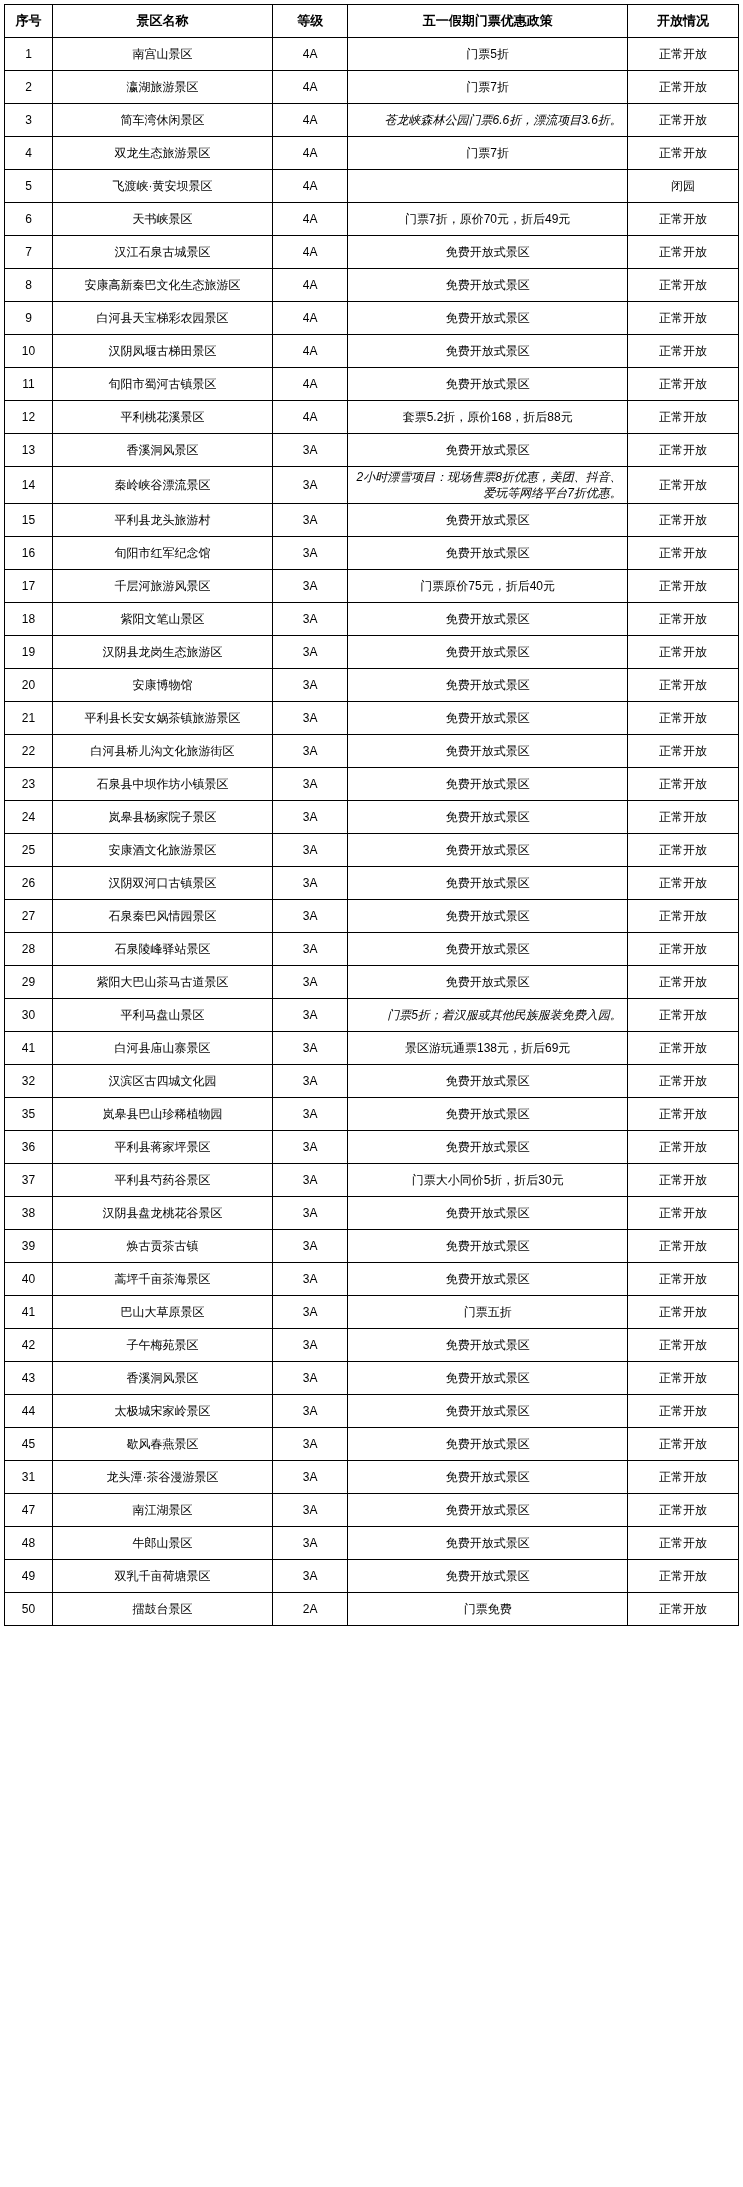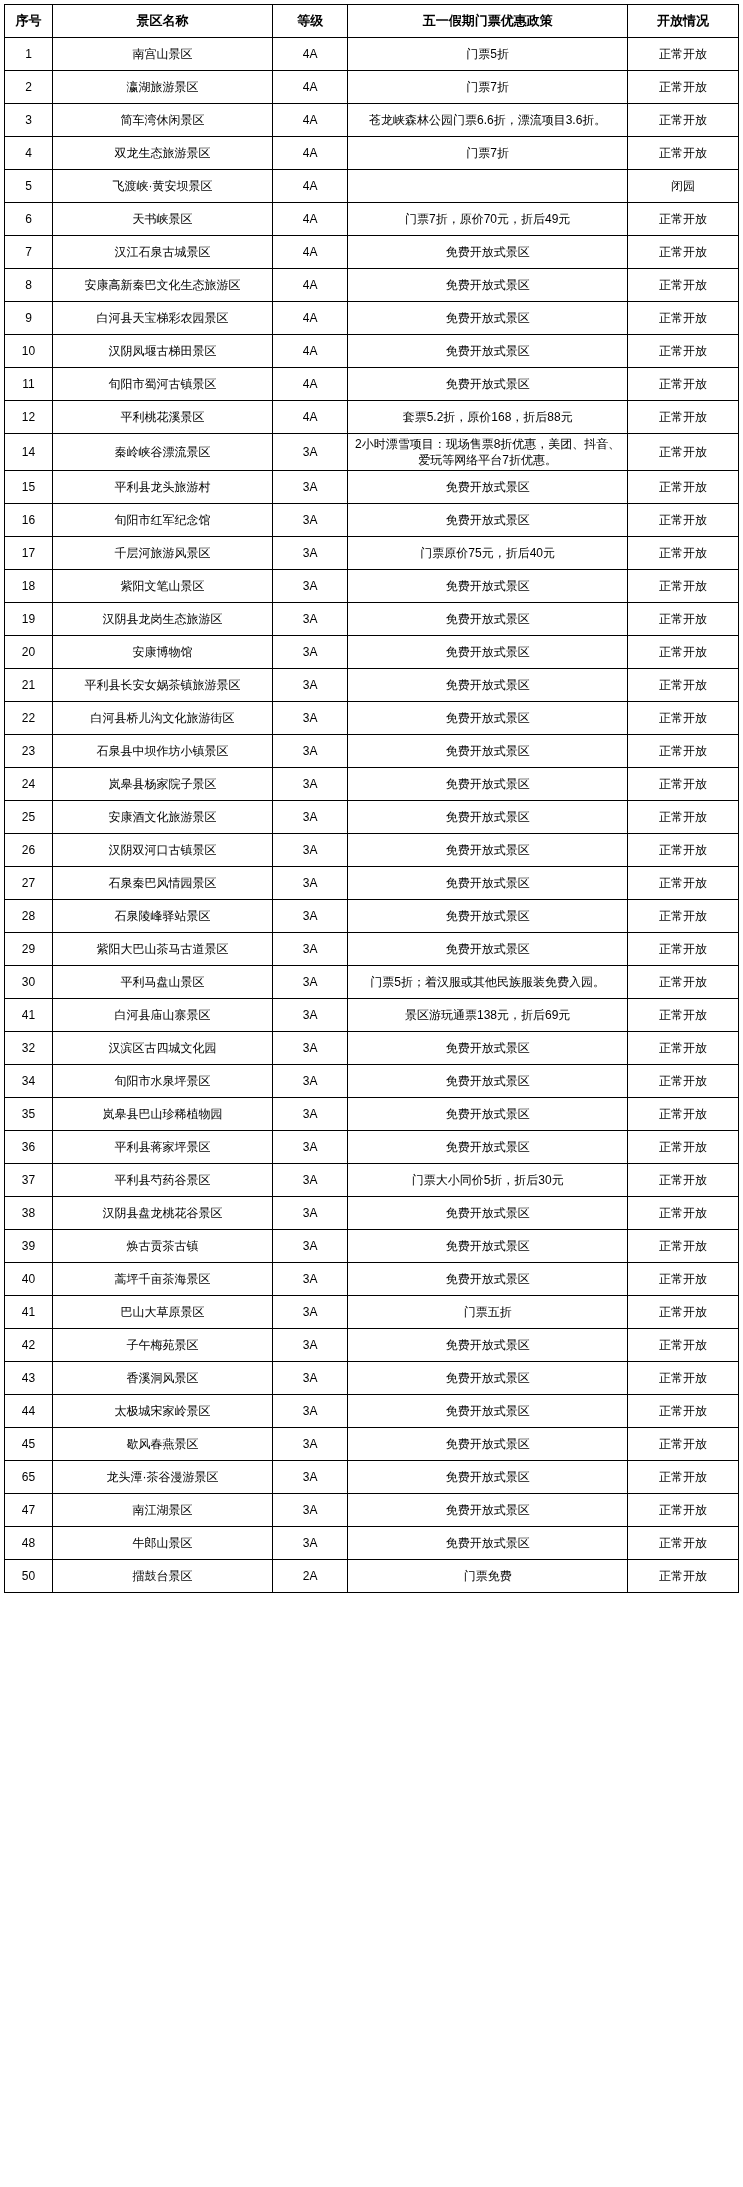--- a/index.html
+++ b/index.html
@@ -44,21 +44,21 @@
   col.c-idx   { width: 42px; }
   col.c-name  { width: 192px; }
   col.c-level { width: 66px; }
   col.c-policy{ width: 244px; }
   col.c-status{ width: 97px; }
 
   td.cell-idx { font-size: 12px; }
   td.cell-name { font-size: 12.5px; }
   td.cell-level { font-size: 11.5px; }
   td.cell-policy { font-size: 11.5px; }
-  td.cell-policy.wrap { text-align: center; padding-left: 5px; padding-right: 5px; }
+  td.cell-policy.wrap { text-align: right; padding-left: 5px; padding-right: 5px; font-style: italic; }
   td.cell-status { font-size: 11.5px; }
 </style>
 </head>
 <body>
 
 <div class="sheet">
   <table class="policy-table">
     <colgroup>
       <col class="c-idx">
       <col class="c-name">
@@ -154,20 +154,27 @@
           <td class="cell-status">正常开放</td>
         </tr>
         <tr>
           <td class="cell-idx">12</td>
           <td class="cell-name">平利桃花溪景区</td>
           <td class="cell-level">4A</td>
           <td class="cell-policy">套票5.2折，原价168，折后88元</td>
           <td class="cell-status">正常开放</td>
         </tr>
         <tr>
+          <td class="cell-idx">13</td>
+          <td class="cell-name">香溪洞风景区</td>
+          <td class="cell-level">3A</td>
+          <td class="cell-policy">免费开放式景区</td>
+          <td class="cell-status">正常开放</td>
+        </tr>
+        <tr>
           <td class="cell-idx">14</td>
           <td class="cell-name">秦岭峡谷漂流景区</td>
           <td class="cell-level">3A</td>
           <td class="cell-policy wrap">2小时漂雪项目：现场售票8折优惠，美团、抖音、爱玩等网络平台7折优惠。</td>
           <td class="cell-status">正常开放</td>
         </tr>
         <tr>
           <td class="cell-idx">15</td>
           <td class="cell-name">平利县龙头旅游村</td>
           <td class="cell-level">3A</td>
@@ -287,27 +294,20 @@
           <td class="cell-status">正常开放</td>
         </tr>
         <tr>
           <td class="cell-idx">32</td>
           <td class="cell-name">汉滨区古四城文化园</td>
           <td class="cell-level">3A</td>
           <td class="cell-policy">免费开放式景区</td>
           <td class="cell-status">正常开放</td>
         </tr>
         <tr>
-          <td class="cell-idx">34</td>
-          <td class="cell-name">旬阳市水泉坪景区</td>
-          <td class="cell-level">3A</td>
-          <td class="cell-policy">免费开放式景区</td>
-          <td class="cell-status">正常开放</td>
-        </tr>
-        <tr>
           <td class="cell-idx">35</td>
           <td class="cell-name">岚皋县巴山珍稀植物园</td>
           <td class="cell-level">3A</td>
           <td class="cell-policy">免费开放式景区</td>
           <td class="cell-status">正常开放</td>
         </tr>
         <tr>
           <td class="cell-idx">36</td>
           <td class="cell-name">平利县蒋家坪景区</td>
           <td class="cell-level">3A</td>
@@ -371,36 +371,43 @@
           <td class="cell-status">正常开放</td>
         </tr>
         <tr>
           <td class="cell-idx">45</td>
           <td class="cell-name">歇风春燕景区</td>
           <td class="cell-level">3A</td>
           <td class="cell-policy">免费开放式景区</td>
           <td class="cell-status">正常开放</td>
         </tr>
         <tr>
-          <td class="cell-idx">65</td>
+          <td class="cell-idx">31</td>
           <td class="cell-name">龙头潭·茶谷漫游景区</td>
           <td class="cell-level">3A</td>
           <td class="cell-policy">免费开放式景区</td>
           <td class="cell-status">正常开放</td>
         </tr>
         <tr>
           <td class="cell-idx">47</td>
           <td class="cell-name">南江湖景区</td>
           <td class="cell-level">3A</td>
           <td class="cell-policy">免费开放式景区</td>
           <td class="cell-status">正常开放</td>
         </tr>
         <tr>
           <td class="cell-idx">48</td>
           <td class="cell-name">牛郎山景区</td>
+          <td class="cell-level">3A</td>
+          <td class="cell-policy">免费开放式景区</td>
+          <td class="cell-status">正常开放</td>
+        </tr>
+        <tr>
+          <td class="cell-idx">49</td>
+          <td class="cell-name">双乳千亩荷塘景区</td>
           <td class="cell-level">3A</td>
           <td class="cell-policy">免费开放式景区</td>
           <td class="cell-status">正常开放</td>
         </tr>
         <tr>
           <td class="cell-idx">50</td>
           <td class="cell-name">擂鼓台景区</td>
           <td class="cell-level">2A</td>
           <td class="cell-policy">门票免费</td>
           <td class="cell-status">正常开放</td>

